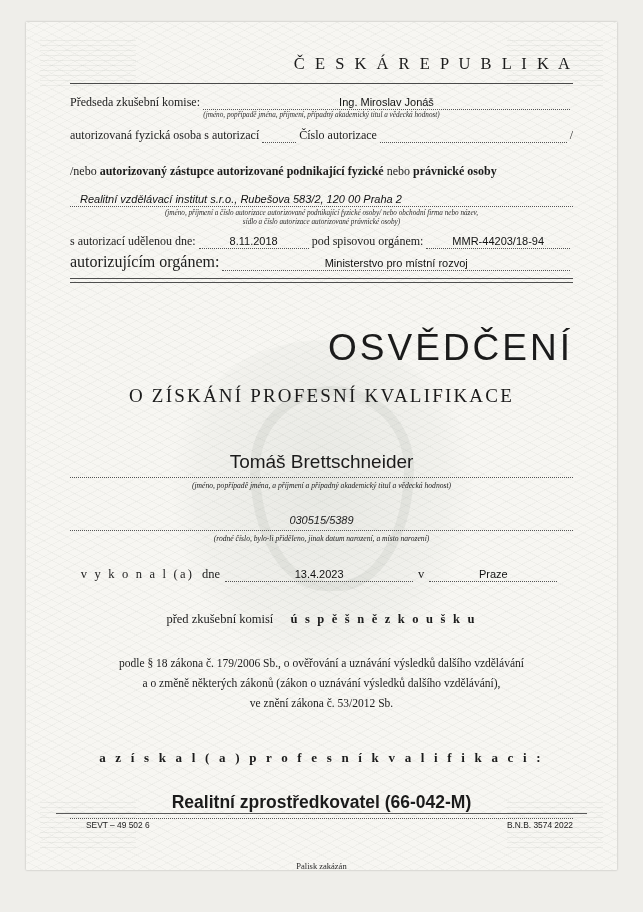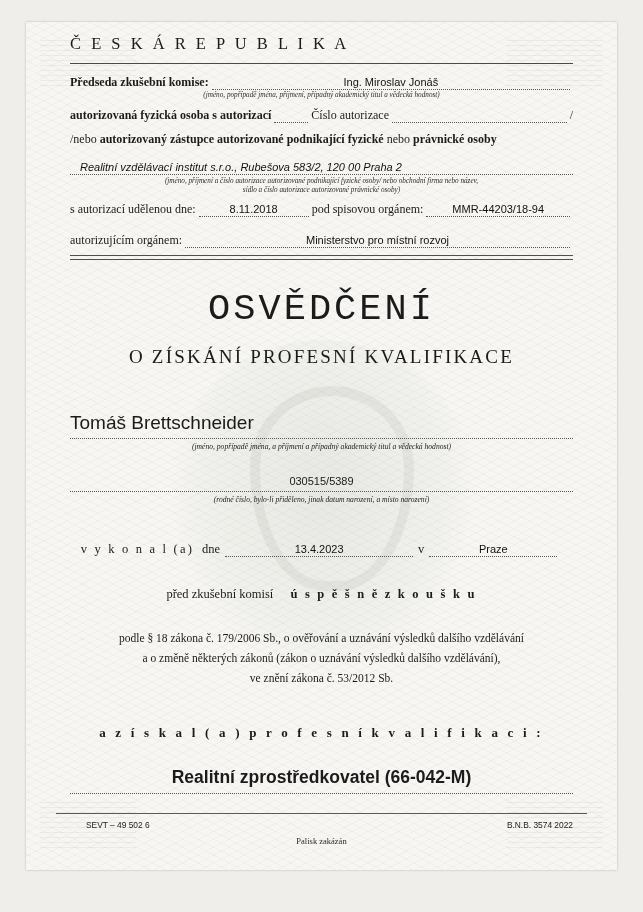--- a/index.html
+++ b/index.html
@@ -73,37 +73,37 @@
   .content {
     position: absolute;
     left: 0; top: 0; right: 0; bottom: 0;
     padding: 0 44px;
     box-sizing: border-box;
     color: #1b1b1b;
   }
 
   
   .republic {
-    text-align: left;
+    text-align: right;
     font-size: 16.5px;
     letter-spacing: 3px;
-    margin-top: 12px;
+    margin-top: 32px;
     font-family: "Liberation Serif", serif;
   }
   .hr-top {
     margin-top: 9px;
     border-bottom: 1px solid #4a4a4a;
   }
   .row {
     display: flex;
     align-items: flex-end;
     font-size: 11.5px;
   }
   .lbl-b {
-    font-weight: bold;
+    font-weight: normal;
     font-size: 12px;
     white-space: nowrap;
   }
   .fillline {
     flex: 1 1 auto;
     border-bottom: 1px dotted #555;
     position: relative;
     height: 15px;
     margin: 0 3px;
   }
@@ -138,61 +138,63 @@
     border-bottom: 1px solid #4f4f4f;
     margin: 7px 0 0 0;
   }
   .sep2 {
     border-bottom: 1px solid #4f4f4f;
     margin: 3px 0 0 0;
   }
 
   
   .title {
-    text-align: center;
+    text-align: right;
     font-size: 37px;
     letter-spacing: 3px;
-    margin-top: 28px;
-    font-family: Liberation Mono, monospace;
+    margin-top: 44px;
+    font-family: Liberation Sans, sans-serif;
   }
   .subtitle {
     text-align: center;
     font-size: 19px;
     letter-spacing: 2.2px;
     margin-top: 16px;
   }
 
   
   .person {
+    text-align: center;
     font-size: 19px;
     font-family: "Liberation Sans", sans-serif;
     margin-top: 44px;
   }
   .rule {
     border-bottom: 1px dotted #555;
     margin-top: 4px;
   }
   .small-center {
     text-align: center;
     font-size: 7.6px;
     font-style: italic;
     margin-top: 3px;
   }
   .birth {
     text-align: center;
     font-size: 11px;
     font-family: "Liberation Sans", sans-serif;
     margin-top: 24px;
+    font-style: italic;
   }
   .exam-row {
     display: flex;
     align-items: flex-end;
     justify-content: center;
     font-size: 12.5px;
-    margin-top: 36px;
+    margin-top: 22px;
   }
   .exam-row .lead {
     letter-spacing: 2.2px;
     font-weight: normal;
     white-space: nowrap;
   }
   .line-date {
     width: 188px;
     border-bottom: 1px dotted #555;
     position: relative;
@@ -291,21 +293,21 @@
       <div class="hint right" style="margin-top:1px;">(jméno, popřípadě jména, příjmení, případný akademický titul a vědecká hodnost)</div>
 
       <div class="row" style="margin-top:6px;">
         <span class="lbl-b">autorizovaná fyzická osoba s autorizací</span>
         <span class="fillline" style="max-width:34px;"></span>
         <span class="lbl-b reg" style="font-weight:normal;">Číslo autorizace</span>
         <span class="fillline"></span>
         <span style="font-size:12px;">/</span>
       </div>
 
-      <div class="bold-line" style="margin-top:7px;">
+      <div class="bold-line" style="margin-top:19px;">
         <span class="reg" style="font-weight:normal;font-size:12px;">/nebo</span>
         <span>autorizovaný zástupce autorizované podnikající fyzické</span>
         <span class="reg" style="font-weight:normal;">nebo</span>
         <span>právnické osoby</span>
       </div>
 
       <div style="position:relative;height:17px;margin-top:9px;border-bottom:1px dotted #555;">
         <span class="fillval left" style="font-size:11px;left:4px;font-style:italic;">Realitní vzdělávací institut s.r.o., Rubešova 583/2, 120 00 Praha 2</span>
       </div>
       <div class="hint" style="margin-top:2px;">(jméno, příjmení a číslo autorizace autorizované podnikající fyzické osoby/ nebo obchodní firma nebo název,</div>
@@ -316,21 +318,21 @@
         <span class="fillline" style="max-width:110px;">
           <span class="fillval">8.11.2018</span>
         </span>
         <span style="font-size:12px;white-space:nowrap;">pod spisovou orgánem:</span>
         <span class="fillline">
           <span class="fillval">MMR-44203/18-94</span>
         </span>
       </div>
 
       <div class="row" style="margin-top:4px;">
-        <span style="font-size:12px;white-space:nowrap;margin-top:12px;">autorizujícím orgánem:</span>
+        <span style="font-size:16px;white-space:nowrap;">autorizujícím orgánem:</span>
         <span class="fillline">
           <span class="fillval">Ministerstvo pro místní rozvoj</span>
         </span>
       </div>
 
       <div class="sep"></div>
       <div class="sep2"></div>
 
       <div class="title">OSVĚDČENÍ</div>
       <div class="subtitle">O ZÍSKÁNÍ PROFESNÍ KVALIFIKACE</div>

